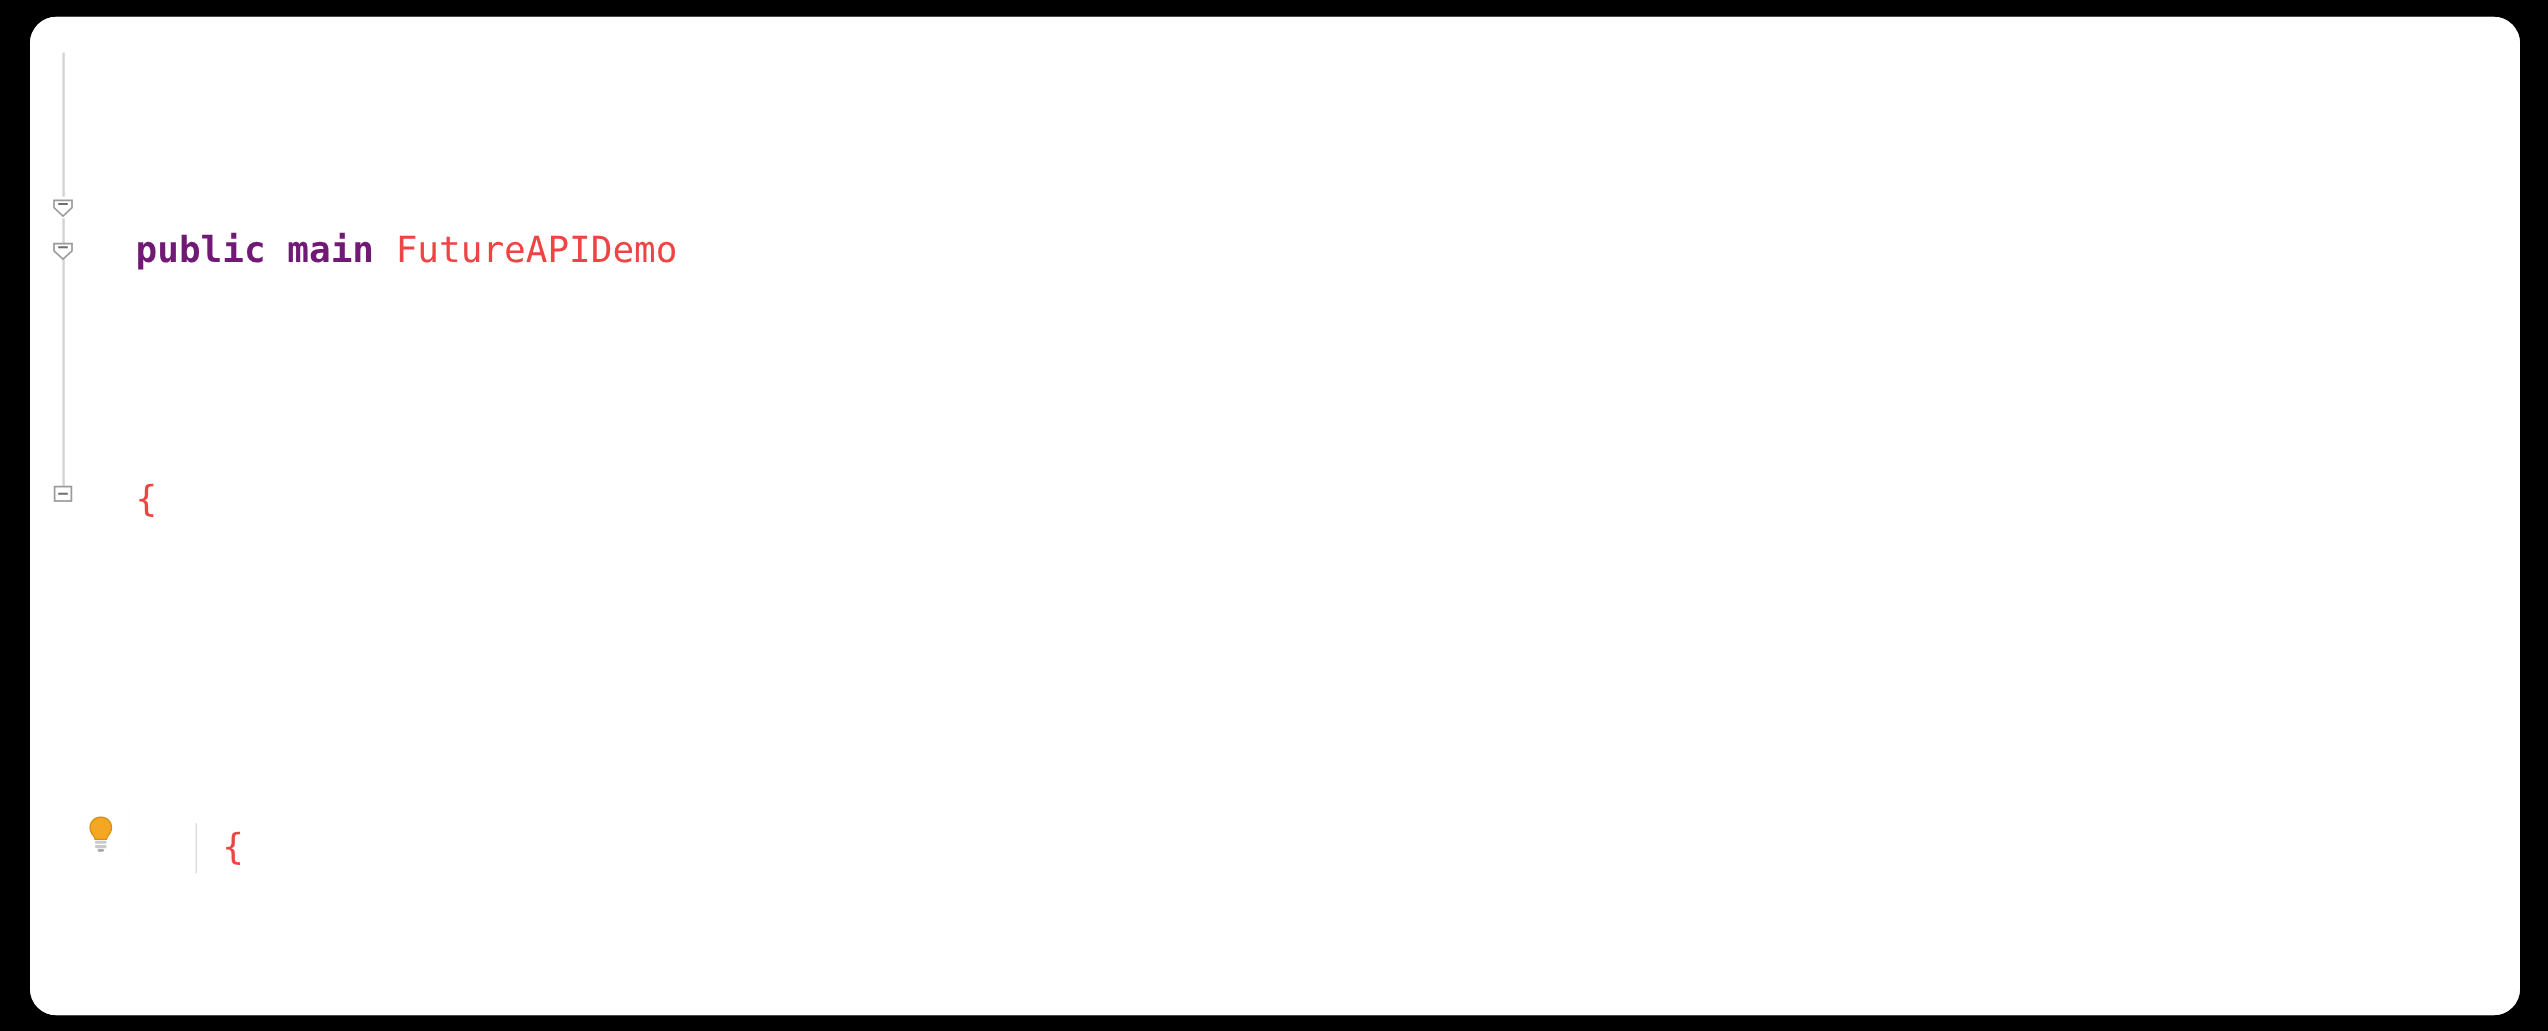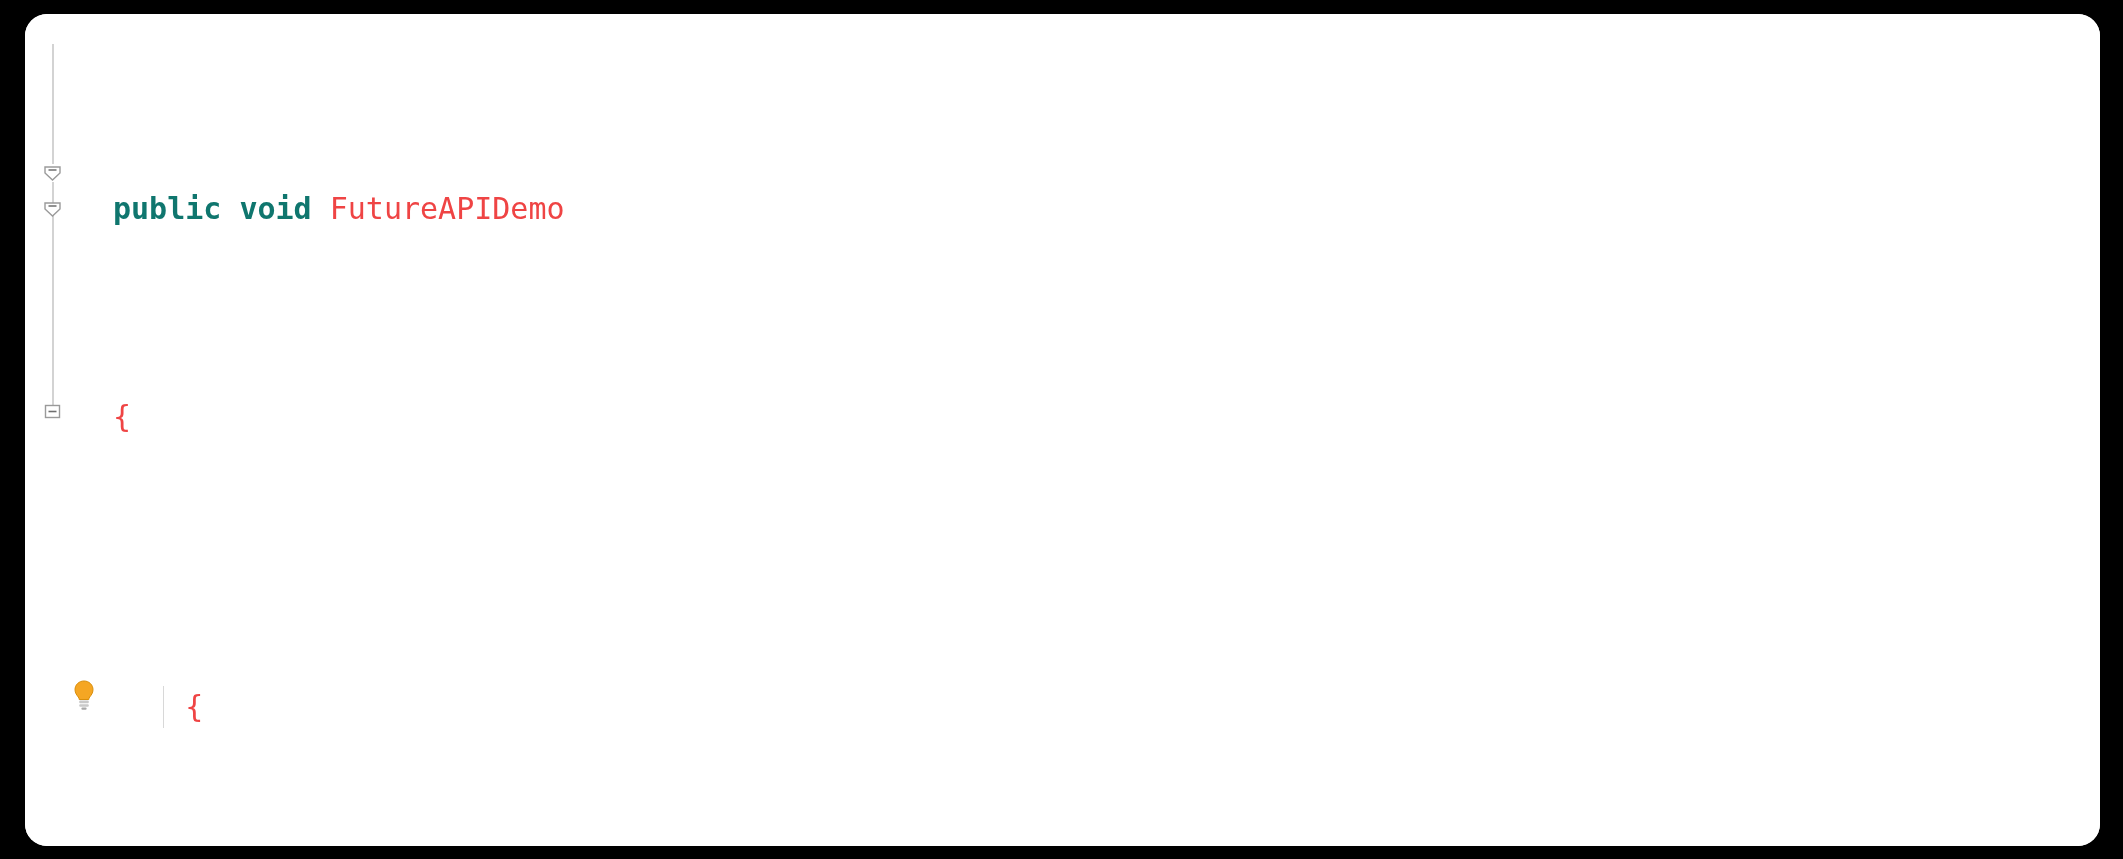--- a/index.html
+++ b/index.html
@@ -101,21 +101,21 @@
   
   .guide {
     position: absolute;
     top: 0;
     width: 1px;
     height: 100%;
     background: #d8d8d8;
   }
 
   
-  .kw       { color: #0f766e; font-weight: bold; }
+  .kw       { color: #701a75; font-weight: bold; }
   .plain    { color: #ef4444; }
 
   
   #caret-line-bg {
     position: absolute;
     left: 0;
     right: 0;
     top: 655px;
     height: 44px;
     background: #fdf6e3;
@@ -169,21 +169,21 @@
           <rect x="8.2" y="24.2" width="9.6" height="2.6" rx="1" fill="#c9c9c9"></rect>
           <rect x="10.4" y="27.6" width="5.2" height="2.2" rx="1" fill="#a8a8a8"></rect>
         </svg>
       </div>
     </div>
 
     <div id="code-area">
       <div id="code">
 
         
-        <div class="line"><span class="kw">public</span><span class="plain"> </span><span class="kw">void</span><span class="plain"> FutureAPIDemo</span></div>
+        <div class="line"><span class="kw">public</span><span class="plain"> </span><span class="kw">main</span><span class="plain"> FutureAPIDemo</span></div>
 
         
         <div class="line"><span class="plain">{</span></div>
 
         
 
         
         <div class="line"><span class="guide" style="left:56px;"></span><span class="plain">    {</span></div>
 
         

